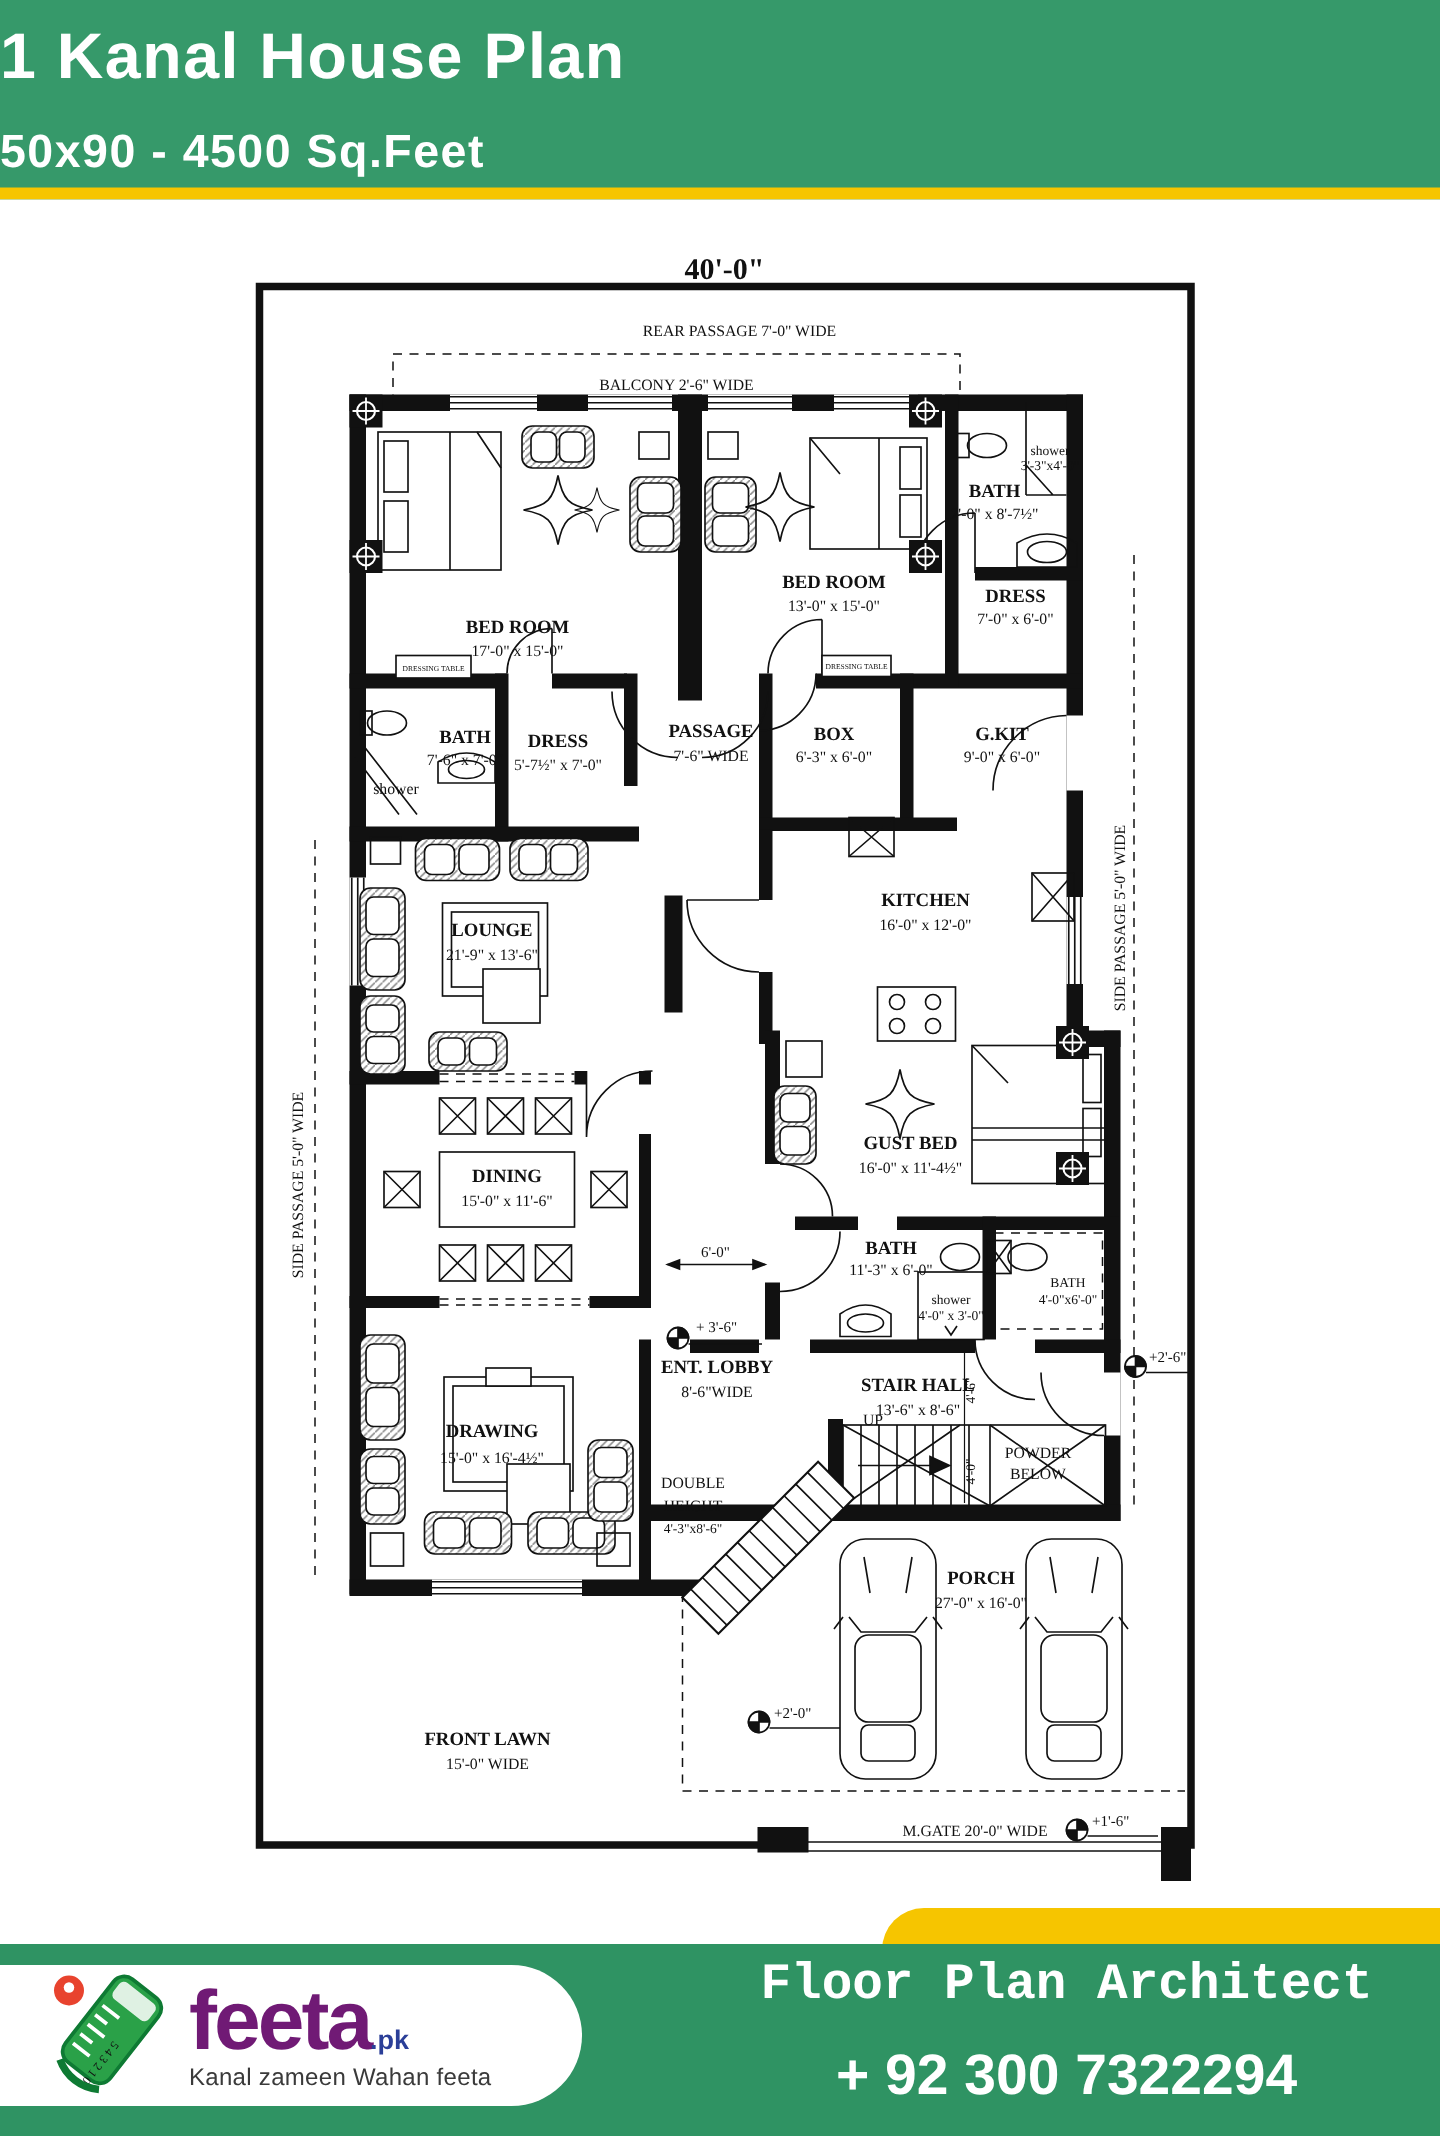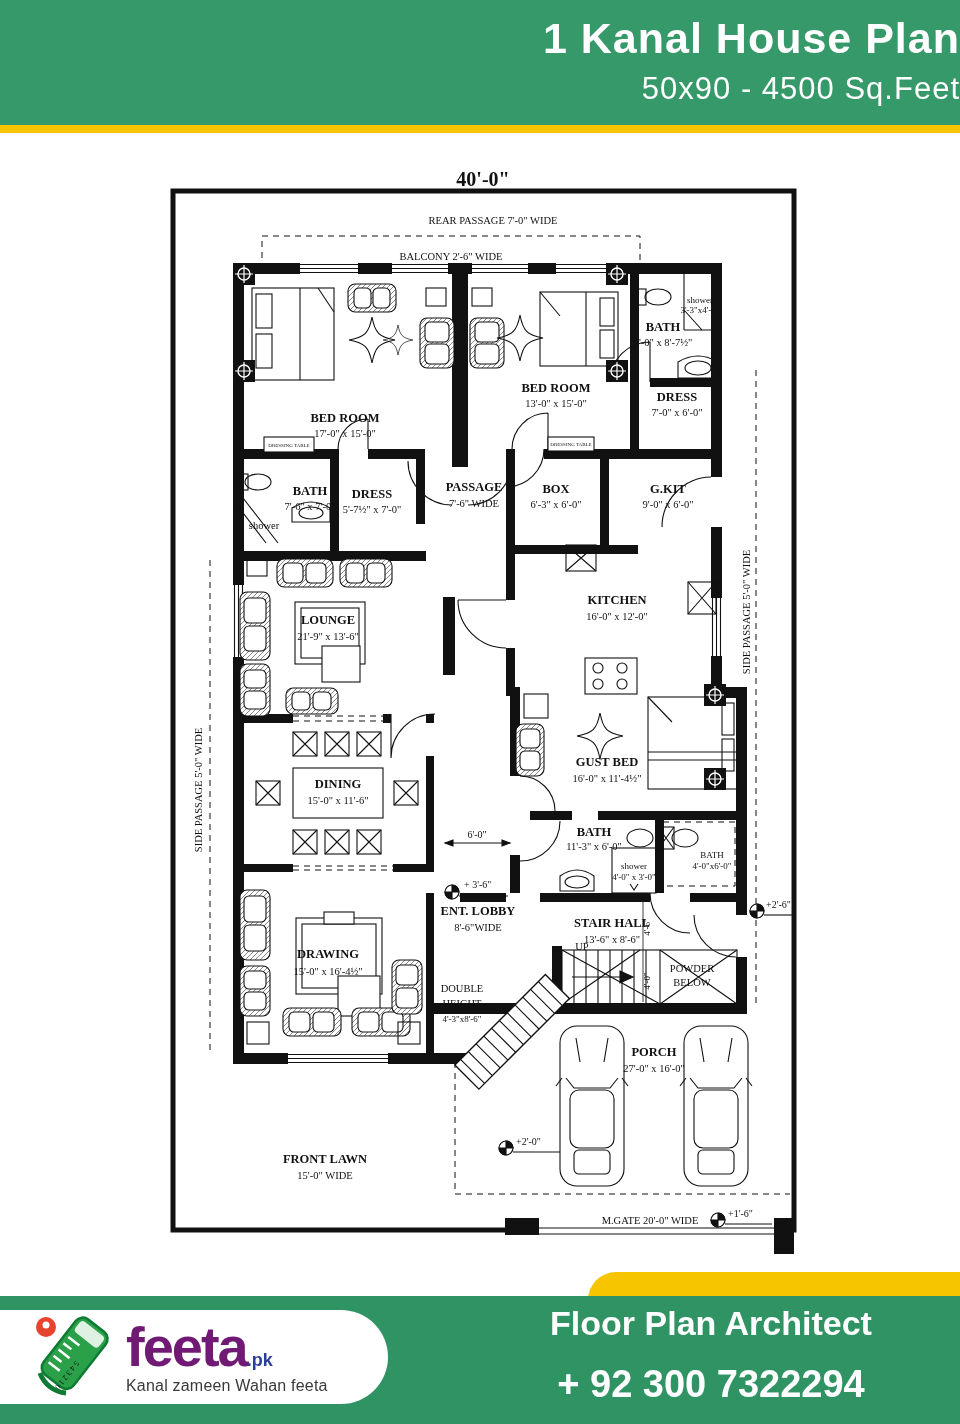--- a/index.html
+++ b/index.html
@@ -1,22 +1,22 @@
 <!DOCTYPE html>
 <html><head>
 <meta charset="utf-8">
 <style>
   html,body{margin:0;padding:0;background:#e9e9e9;}
   .page{position:relative;width:960px;height:1424px;background:#ffffff;overflow:hidden;
         font-family:"Liberation Sans",sans-serif;}
   
   .banner{position:absolute;top:0;left:0;width:960px;height:157px;background:#36996a;
-          color:#fff;text-align:right;}
+          color:#fff;text-align:left;}
   .banner .title{padding-top:14px;font-size:43px;font-weight:700;letter-spacing:1px;}
-  .banner .subtitle{font-size:31px;font-weight:400;margin-top:8px;letter-spacing:1px;}
+  .banner .subtitle{font-size:31px;font-weight:700;margin-top:20px;letter-spacing:1px;}
   .rule{position:absolute;top:125px;left:0;width:960px;height:8px;background:#f6c500;}
   
   .plan-area{position:absolute;top:133px;left:0;width:960px;height:1139px;background:#fff;}
   .plan-area svg{position:absolute;top:0;left:0;}
   .w{fill:#111;}
   .thin{stroke:#111;stroke-width:1.1;fill:none;}
   .thick{stroke:#111;stroke-width:5;fill:none;}
   .dash{stroke:#111;stroke-width:1;fill:none;stroke-dasharray:6 5;}
   text{fill:#111;font-family:"Liberation Serif",serif;}
   .rm{font-size:12.5px;font-weight:700;}
@@ -34,21 +34,21 @@
   .brand-pill{position:absolute;left:0;top:38px;width:388px;height:94px;background:#fff;
               border-radius:0 47px 47px 0;display:flex;align-items:center;box-sizing:border-box;
               padding-left:28px;}
   .brand-text{margin-left:10px;}
   .brand-line{line-height:1;}
   .brand-name{font-size:56px;font-weight:700;color:#701a75;letter-spacing:-2px;}
   .brand-tld{font-size:18px;font-weight:700;color:#2b3f98;}
   .brand-tag{font-size:16px;color:#3a3a3a;margin-top:2px;letter-spacing:0.2px;}
   .contact{position:absolute;left:470px;right:8px;top:28px;height:110px;color:#fff;
            text-align:center;display:flex;flex-direction:column;justify-content:center;}
-  .contact .l1{font-size:34px;font-weight:700;}
+  .contact .l1{font-size:34px;font-weight:700;font-family:Liberation Mono, monospace;}
   .contact .l2{font-size:38px;font-weight:700;margin-top:20px;}
 </style>
 </head>
 <body>
 
 <div class="page">
 
   <header class="banner">
     <div class="title">1  Kanal House Plan</div>
     <div class="subtitle">50x90 - 4500 Sq.Feet</div>

